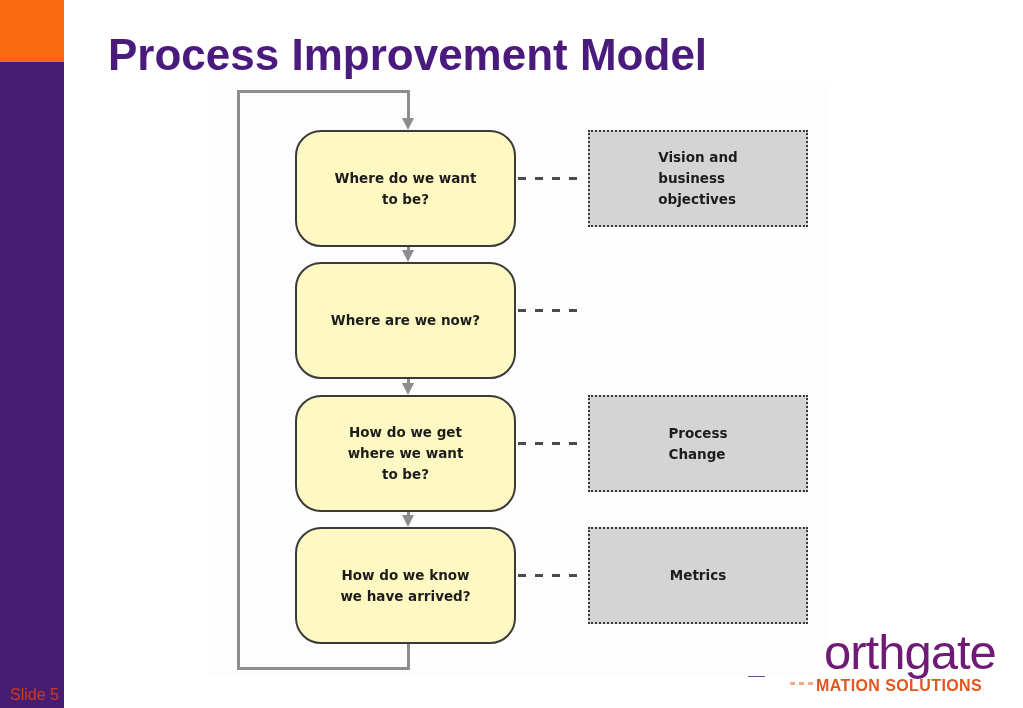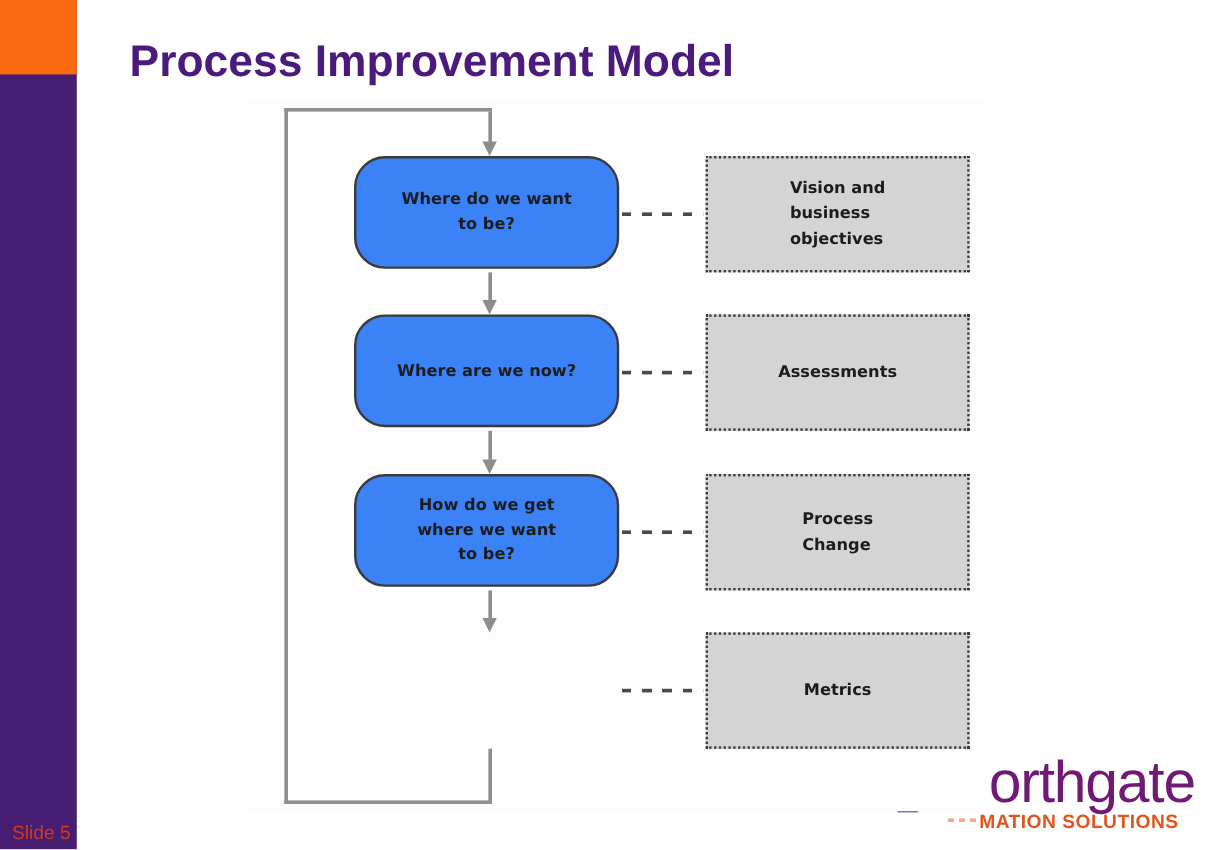--- a/index.html
+++ b/index.html
@@ -13,21 +13,21 @@
   
   .sidebar{position:absolute;left:0;top:0;width:64px;height:708px;background:#471d72;}
   .orange-square{position:absolute;left:0;top:0;width:64px;height:62px;background:#f9690f;}
   .slide-number{
     position:absolute;left:10px;top:686px;
     font-size:16px;color:#ce3a1d;z-index:3;
   }
   
   .title{
     position:absolute;left:108px;top:30px;margin:0;
-    font-size:37px;font-weight:bold;letter-spacing:0px;
+    font-size:44px;font-weight:bold;letter-spacing:0px;
     color:#4a1a7c;z-index:1;white-space:nowrap;
   }
   
   .logo-text{
     position:absolute;left:824px;top:628px;
     font-size:49px;font-weight:normal;letter-spacing:-1px;
     color:#701a75;z-index:1;line-height:1;
   }
   .logo-tagline{
     position:absolute;left:816px;top:677px;
@@ -37,22 +37,22 @@
   .logo-frag-purple{position:absolute;left:748px;top:673px;width:17px;height:4px;background:#4b1f7d;opacity:.8;z-index:1;}
   .logo-frag-orange{position:absolute;left:790px;top:682px;width:24px;height:3px;
     background:repeating-linear-gradient(90deg,#e2551f 0 5px,transparent 5px 9px);opacity:.5;z-index:1;}
   
   .diagram{
     position:absolute;left:207px;top:82px;width:619px;height:594px;
     background:#fdfdfd;z-index:2;
   }
   
   .qbox{
-    position:absolute;left:88px;width:221px;height:94px;box-sizing:border-box;
-    background:#3b82f6;border:2px solid #3a3a3a;border-radius:26px;
+    position:absolute;left:88px;width:221px;height:117px;box-sizing:border-box;
+    background:#fef9c3;border:2px solid #3a3a3a;border-radius:26px;
     display:flex;align-items:center;justify-content:center;text-align:center;
     font-family:"DejaVu Sans", sans-serif;font-weight:bold;font-size:13.5px;color:#1c1c1c;
     white-space:pre-line;line-height:1.55;
   }
   
   .obox{
     position:absolute;left:381px;width:220px;height:97px;box-sizing:border-box;
     background:#d4d4d4;border:2px dotted #3a3a3a;
     display:flex;align-items:center;justify-content:center;text-align:left;
     font-family:"DejaVu Sans", sans-serif;font-weight:bold;font-size:13.5px;color:#1c1c1c;
@@ -111,25 +111,26 @@
     <div class="dash d2"></div>
     <div class="dash d3"></div>
 
     <div class="qbox t0">Where do we want
 to be?</div>
     <div class="obox t0">Vision and
 business
 objectives</div>
 
     <div class="qbox t1">Where are we now?</div>
-    <div class="obox t1">Assessments</div>
 
     <div class="qbox t2">How do we get
 where we want
 to be?</div>
     <div class="obox t2">Process
 Change</div>
 
+    <div class="qbox t3">How do we know
+we have arrived?</div>
     <div class="obox t3">Metrics</div>
 
   </div>
 
 </div>
 
 </body></html>

